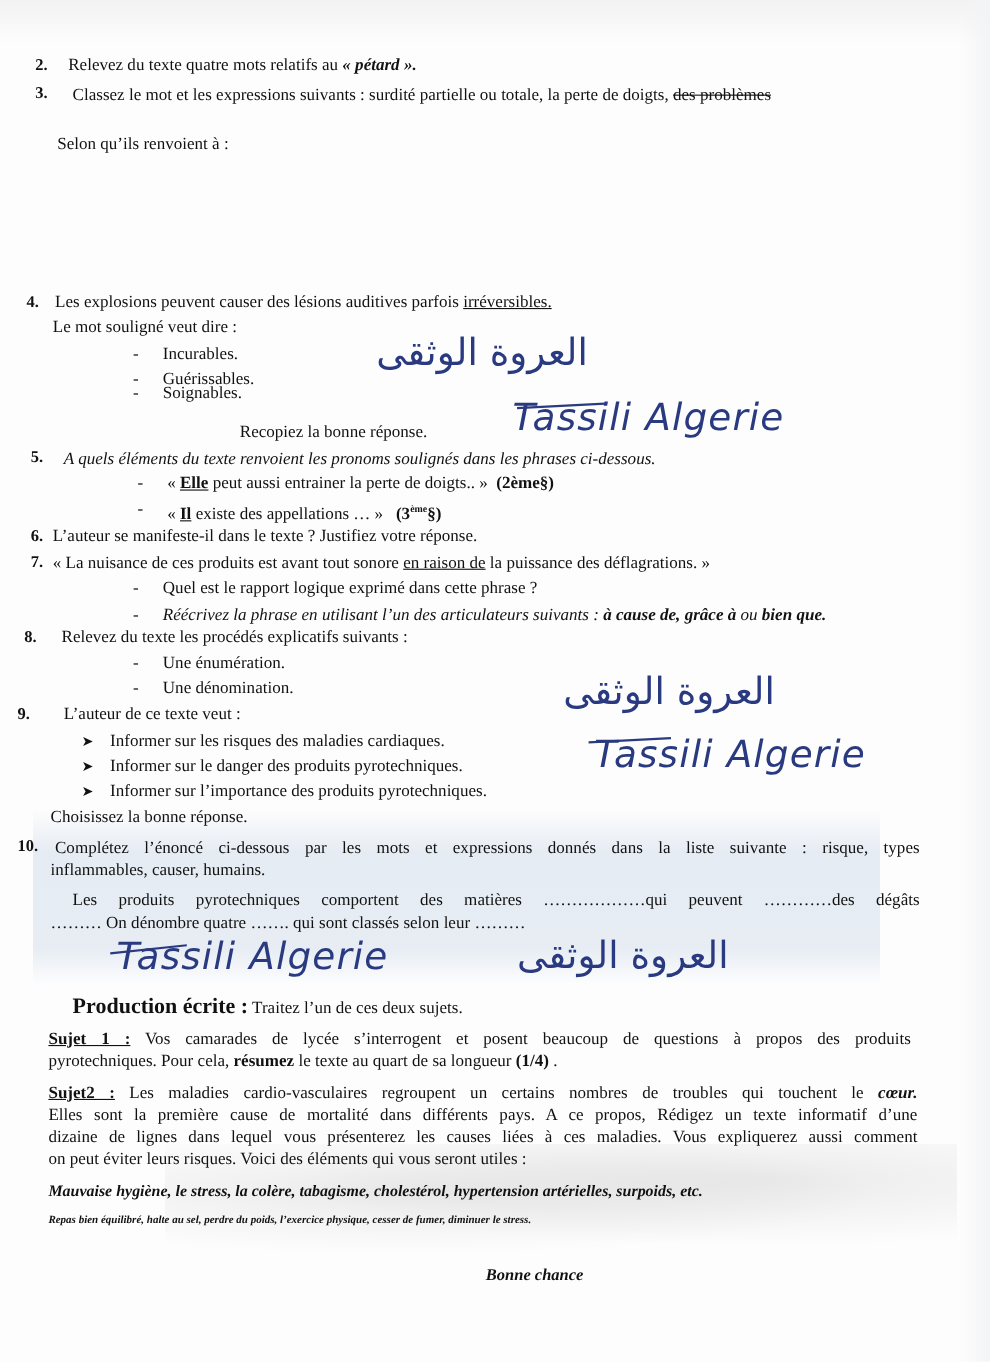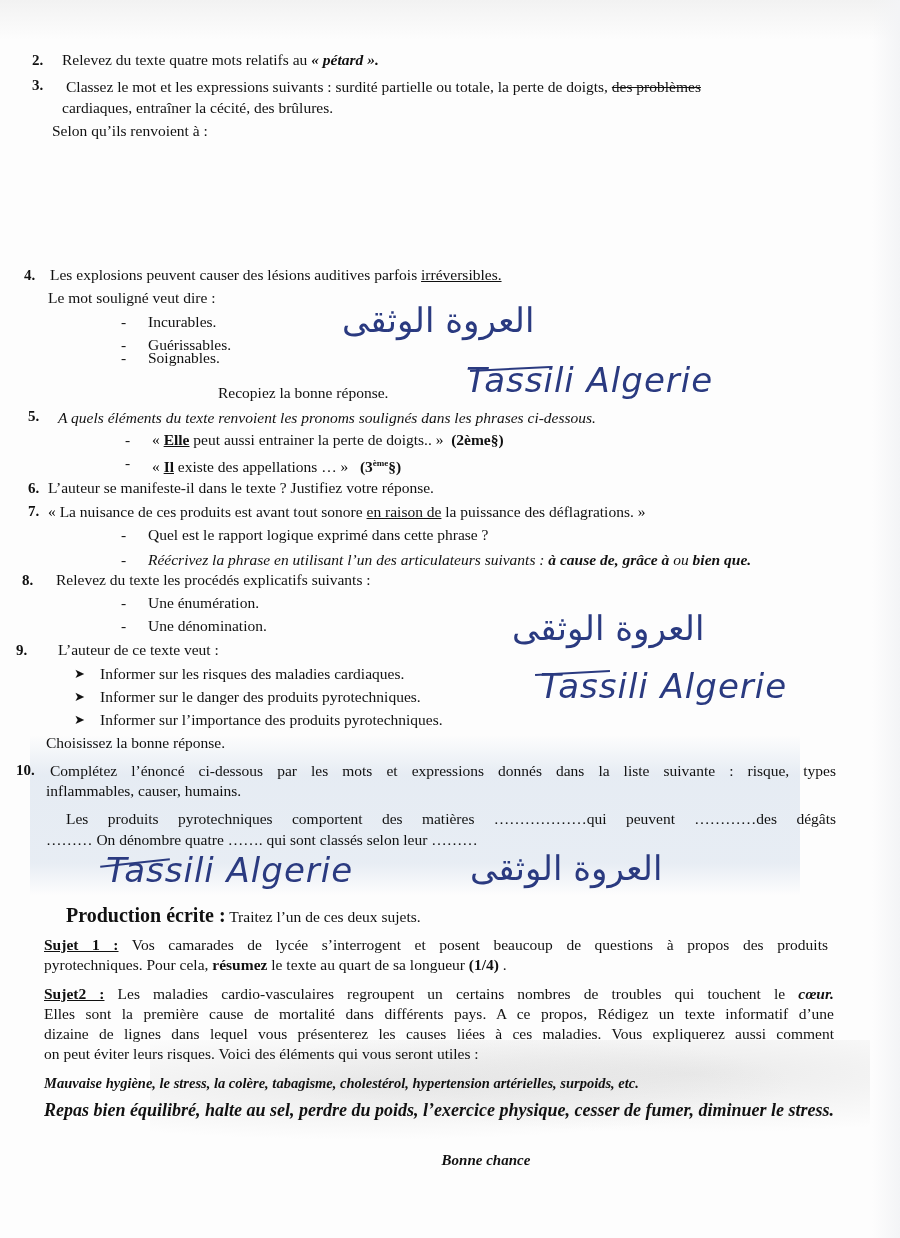--- a/index.html
+++ b/index.html
@@ -69,21 +69,20 @@
 
   <span class="num" style="left:32px; top:50px;">2.</span>
   <div class="line" style="left:62px; top:50px;">
     <span>Relevez du texte quatre mots relatifs au </span><span class="b i">« pétard ».</span>
   </div>
 
   <span class="num" style="left:32px; top:75px;">3.</span>
   <div class="line" style="left:66px; top:77px;">
     <span>Classez le mot et les expressions suivants : surdité partielle ou totale, la perte de doigts, </span><span class="strike">des problèmes</span>
   </div>
-  <div class="line" style="left:62px; top:98px;">cardiaques, entraîner la cécité, des brûlures.</div>
   <div class="line" style="left:52px; top:121px;">Selon qu’ils renvoient à :</div>
 
 
   <span class="num" style="left:24px; top:265px;">4.</span>
   <div class="line" style="left:50px; top:265px;">
     <span>Les explosions peuvent causer des lésions auditives parfois </span><span class="u">irréversibles.</span>
   </div>
   <div class="line" style="left:48px; top:288px;">Le mot souligné veut dire :</div>
   <div class="line dash" style="left:148px; top:312px;">Incurables.</div>
   <div class="line dash" style="left:148px; top:335px;">Guérissables.</div>
@@ -140,21 +139,21 @@
   </div>
 
   <div class="line justify" style="left:44px; top:984px; width:790px;">
     <span class="b u">Sujet2 :</span><span> Les maladies cardio-vasculaires regroupent un certains nombres de troubles  qui touchent le </span><span class="b i">cœur.</span>
   </div>
   <div class="line justify" style="left:44px; top:1004px; width:790px;">Elles sont la première cause de  mortalité dans différents pays. A ce propos, Rédigez un texte informatif d’une</div>
   <div class="line justify" style="left:44px; top:1024px; width:790px;">dizaine de lignes dans lequel vous présenterez les causes liées à ces maladies. Vous expliquerez aussi comment</div>
   <div class="line" style="left:44px; top:1044px;">on peut éviter leurs risques. Voici des éléments qui vous seront utiles :</div>
 
   <div class="line b i" style="left:44px; top:1073px; font-size:14.5px;">Mauvaise hygiène, le stress, la colère, tabagisme, cholestérol, hypertension artérielles, surpoids, etc.</div>
-  <div class="line b i" style="left:44px; top:1100px; font-size:18px;">Repas bien équilibré, halte au sel, perdre du poids, l’exercice physique, cesser de fumer, diminuer le stress.</div>
+  <div class="line b i" style="left:44px; top:1100px; font-size:10px;">Repas bien équilibré, halte au sel, perdre du poids, l’exercice physique, cesser de fumer, diminuer le stress.</div>
 
   <div class="footer">Bonne chance</div>
 
   <div class="hand arabic" style="left:342px; top:300px;">العروة الوثقى</div>
   <div class="hand-rule" style="left:470px; top:368px; width:80px;"></div>
   <div class="hand latin" style="left:466px; top:360px;">Tassili Algerie</div>
 
   <div class="hand arabic" style="left:512px; top:608px;">العروة الوثقى</div>
   <div class="hand-rule" style="left:535px; top:672px; width:75px;"></div>
   <div class="hand latin" style="left:540px; top:666px;">Tassili Algerie</div>

